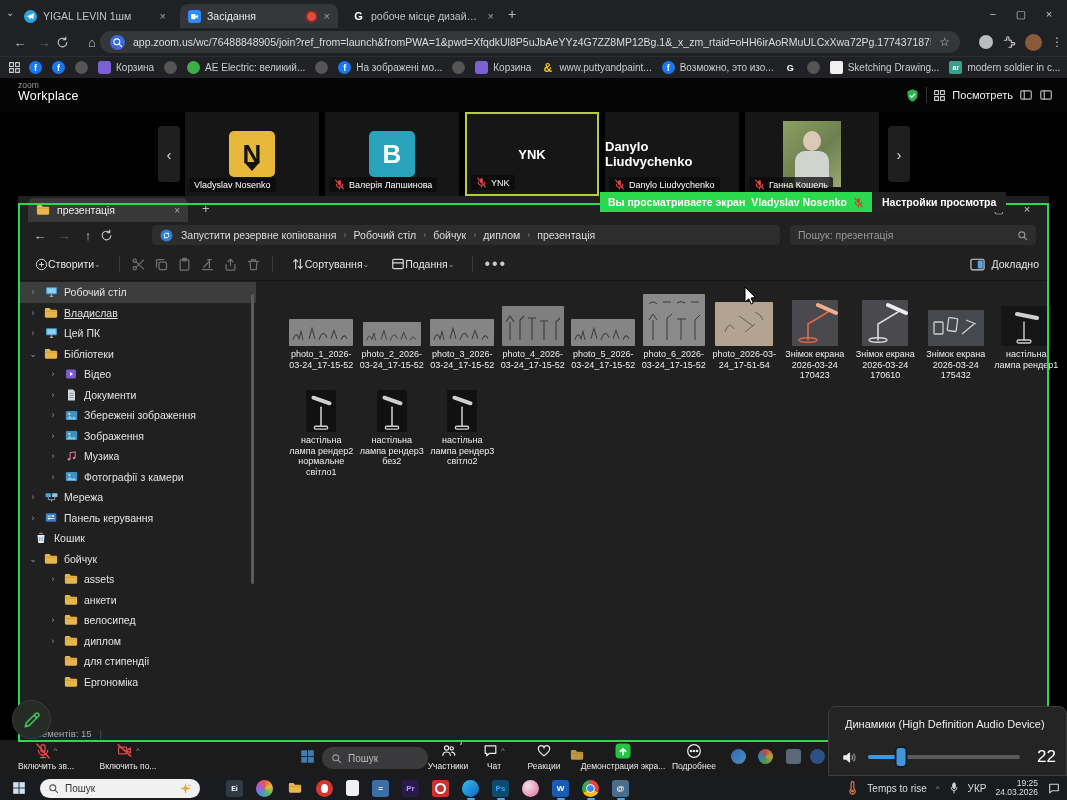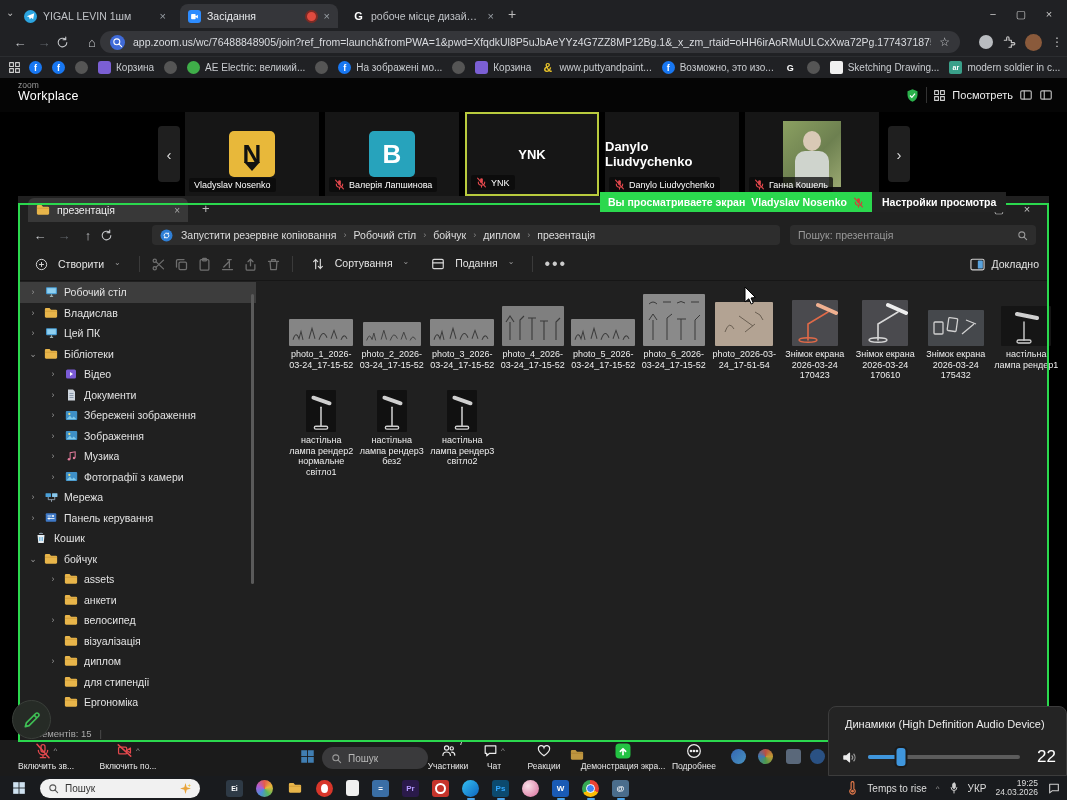--- a/index.html
+++ b/index.html
@@ -83,21 +83,21 @@
   #extab .title{flex:1;white-space:nowrap;overflow:hidden;}
   #exnewtab{left:184px;top:5px;color:#bbb;font-size:13px;}
   #exwin{right:8px;top:0;height:26px;}
   #exaddr{left:0;top:26px;width:100%;height:26px;}
   #exnav{left:10px;top:0;height:26px;}
   #crumbbar{left:134px;top:3px;width:628px;height:20px;background:#2d2d2d;border-radius:4px;display:flex;align-items:center;gap:4px;padding:0 8px;box-sizing:border-box;font-size:10.5px;color:#ddd;white-space:nowrap;overflow:hidden;}
   .crumbsep{color:#888;font-size:9px;padding:0 3px;}
   #exsearch{left:772px;top:3px;width:246px;height:20px;background:#2d2d2d;border-radius:4px;display:flex;align-items:center;padding:0 8px;box-sizing:border-box;font-size:10.5px;color:#999;}
   #exsearch .ph{flex:1;}
   #extools{left:0;top:52px;width:100%;height:33px;border-bottom:1px solid #161616;display:flex;align-items:center;padding:0 10px;box-sizing:border-box;gap:8px;}
-  .tbtn{display:flex;align-items:flex-start;gap:10px;color:#e4e4e4;font-size:10.5px;padding:4px 7px;border-radius:4px;}
+  .tbtn{display:flex;align-items:center;gap:0;color:#e4e4e4;font-size:10.5px;padding:4px 7px;border-radius:4px;}
   .tsep{width:1px;height:16px;background:#3a3a3a;margin:0 3px;}
   .tico{opacity:.45;}
   .chev{color:#9a9a9a;font-size:8px;}
   #exdetails{margin-left:auto;display:flex;align-items:center;gap:6px;color:#e4e4e4;font-size:10.5px;}
   #exbody{left:0;top:86px;width:100%;height:444px;}
   #sidebar{left:0;top:0;width:238px;height:444px;overflow:hidden;}
   .snode{display:flex;align-items:center;height:20.5px;gap:6px;font-size:10.5px;color:#e2e2e2;padding-right:4px;}
   .snode.sel{background:#3d3d3d;}
   .snode .arr{width:10px;text-align:center;color:#9a9a9a;font-size:8.5px;flex:0 0 auto;}
   .sic{width:14px;height:13px;flex:0 0 auto;display:flex;align-items:center;justify-content:center;}
@@ -557,21 +557,21 @@
           <span style="white-space:nowrap;overflow:hidden;">Робочий стіл</span>
         </div>
         <div class="snode" style="padding-left: 10px;">
           <span class="arr">›</span>
           <span class="sic">
             <svg width="14" height="12" viewBox="0 0 24 20">
               <path d="M1.5 3.5a2 2 0 0 1 2-2h6l2.5 2.8h8.5a2 2 0 0 1 2 2V16a2 2 0 0 1-2 2h-17a2 2 0 0 1-2-2z" fill="#e8b54a"></path>
               <path d="M1.5 7h21" stroke="#c79030" stroke-width="1"></path>
             </svg>
           </span>
-          <span style="white-space:nowrap;overflow:hidden;">Владислав</span>
+          <span style="white-space:nowrap;overflow:hidden;text-decoration:underline;">Владислав</span>
         </div>
         <div class="snode" style="padding-left: 10px;">
           <span class="arr">›</span>
           <span class="sic">
             <svg width="13" height="12" viewBox="0 0 24 22">
               <rect x="2" y="2" width="20" height="13" rx="1.5" fill="#4aa0d8"></rect>
               <rect x="4" y="4" width="16" height="9" fill="#8fd0f0"></rect>
               <path d="M9 19h6M12 15v4" stroke="#9aa" stroke-width="2"></path>
             </svg>
           </span>
@@ -717,30 +717,20 @@
         </div>
         <div class="snode" style="padding-left: 30px;">
           <span class="arr">›</span>
           <span class="sic">
             <svg width="14" height="12" viewBox="0 0 24 20">
               <path d="M1.5 3.5a2 2 0 0 1 2-2h6l2.5 2.8h8.5a2 2 0 0 1 2 2V16a2 2 0 0 1-2 2h-17a2 2 0 0 1-2-2z" fill="#e8b54a"></path>
               <path d="M1.5 7h21" stroke="#c79030" stroke-width="1"></path>
             </svg>
           </span>
           <span style="white-space:nowrap;overflow:hidden;">велосипед</span>
-        </div>
-        <div class="snode" style="padding-left: 30px;">
-          <span class="arr"></span>
-          <span class="sic">
-            <svg width="14" height="12" viewBox="0 0 24 20">
-              <path d="M1.5 3.5a2 2 0 0 1 2-2h6l2.5 2.8h8.5a2 2 0 0 1 2 2V16a2 2 0 0 1-2 2h-17a2 2 0 0 1-2-2z" fill="#e8b54a"></path>
-              <path d="M1.5 7h21" stroke="#c79030" stroke-width="1"></path>
-            </svg>
-          </span>
-          <span style="white-space:nowrap;overflow:hidden;">візуалізація</span>
         </div>
         <div class="snode" style="padding-left: 30px;">
           <span class="arr">›</span>
           <span class="sic">
             <svg width="14" height="12" viewBox="0 0 24 20">
               <path d="M1.5 3.5a2 2 0 0 1 2-2h6l2.5 2.8h8.5a2 2 0 0 1 2 2V16a2 2 0 0 1-2 2h-17a2 2 0 0 1-2-2z" fill="#e8b54a"></path>
               <path d="M1.5 7h21" stroke="#c79030" stroke-width="1"></path>
             </svg>
           </span>
           <span style="white-space:nowrap;overflow:hidden;">диплом</span>

